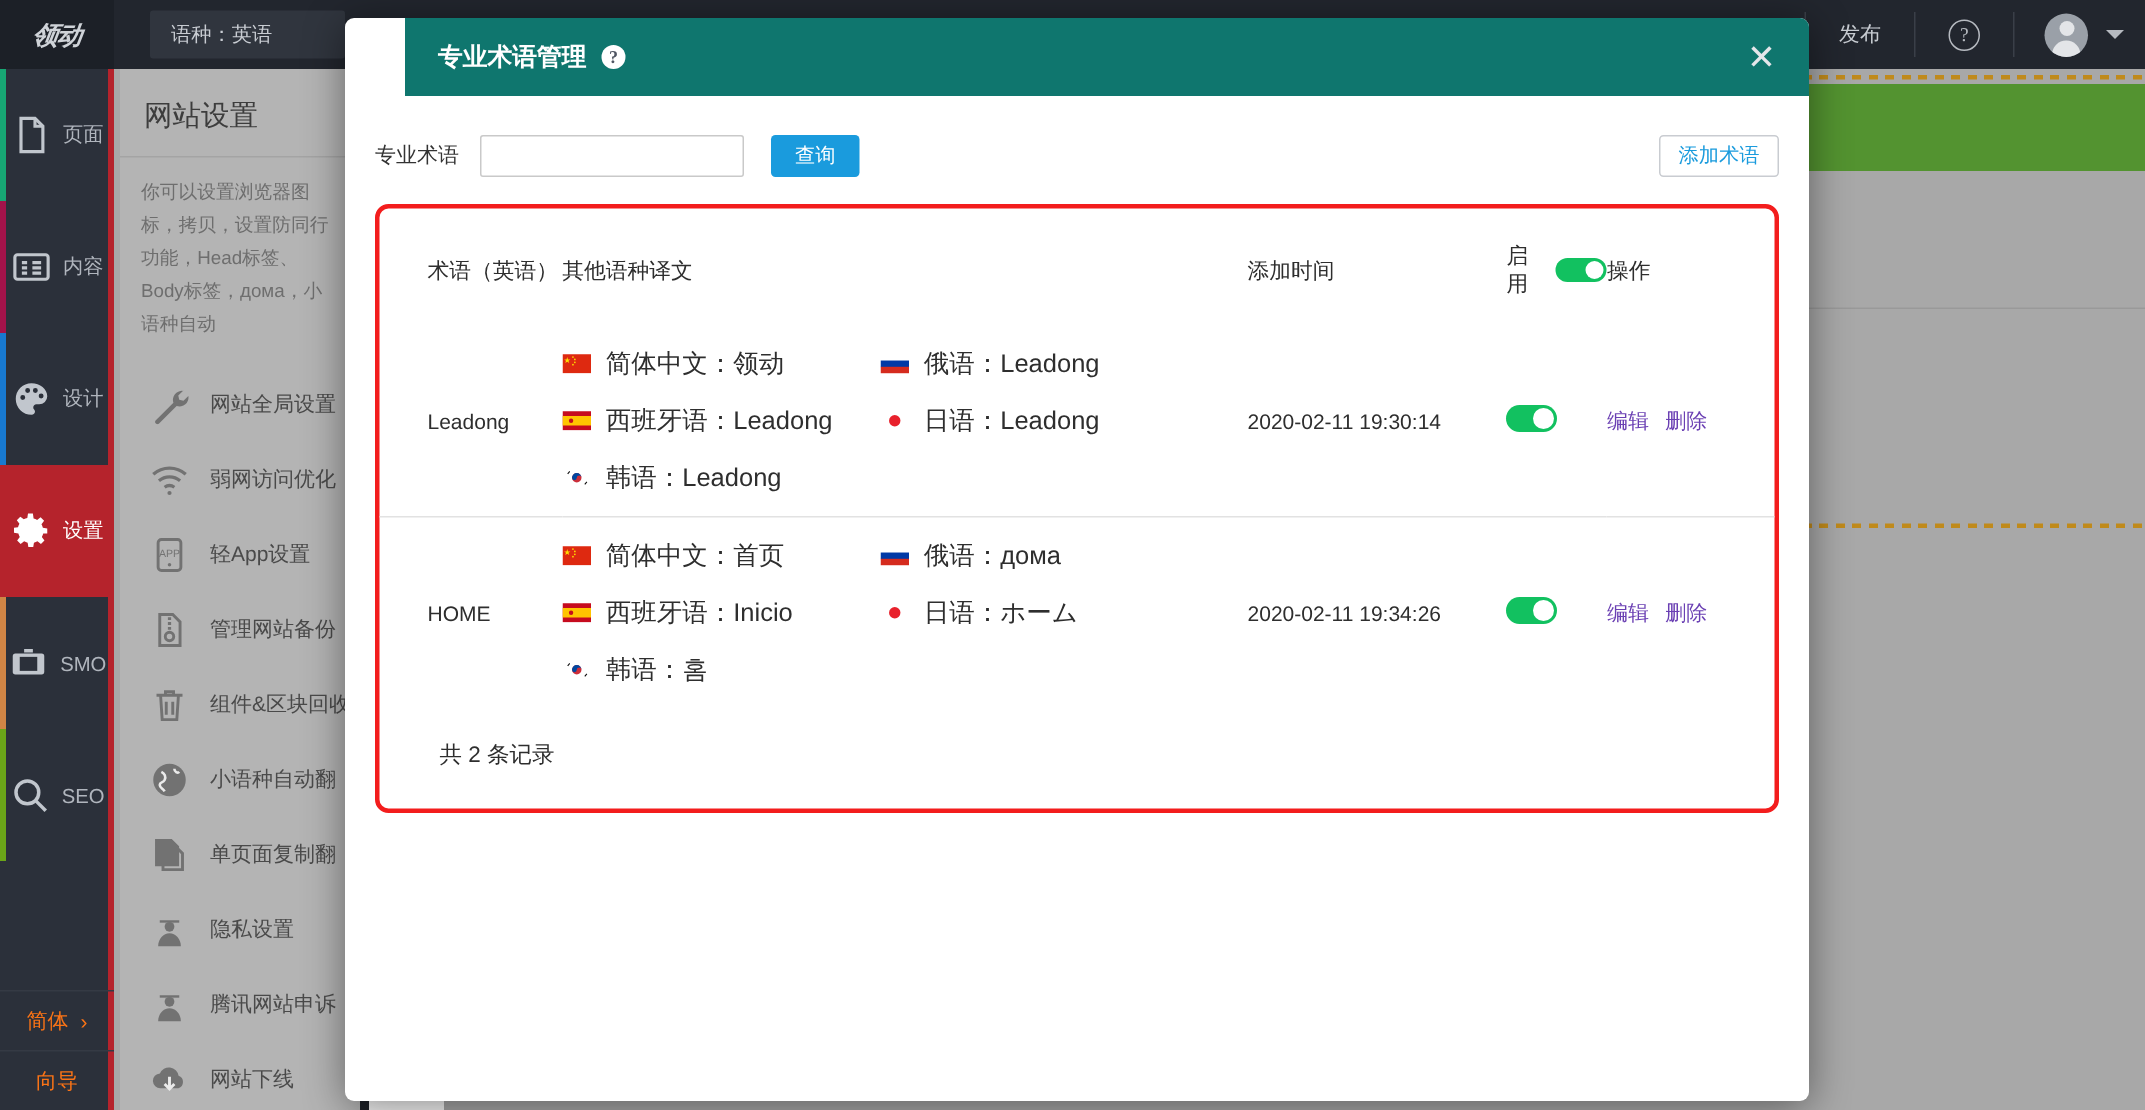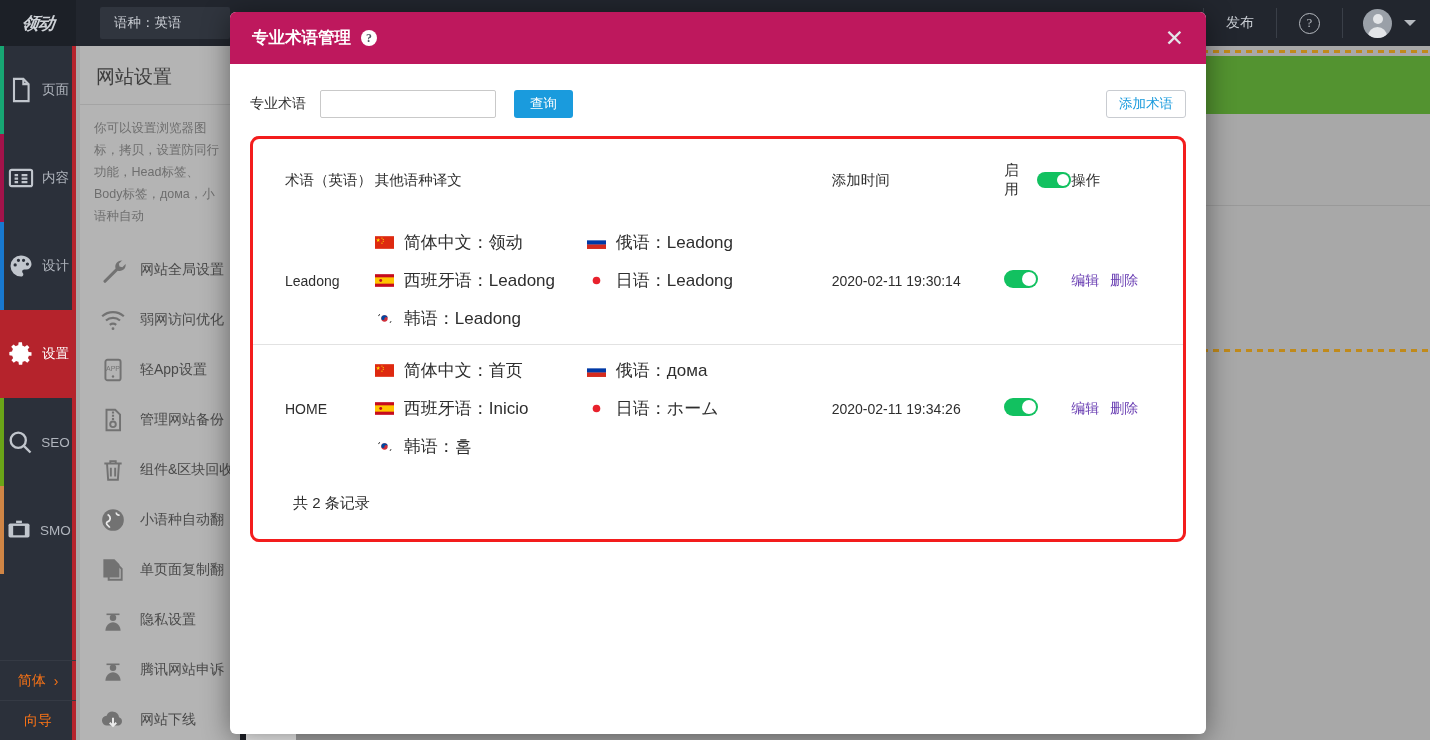--- a/index.html
+++ b/index.html
@@ -159,22 +159,23 @@
   }
 
   
   .modal-shadow {
     position: absolute; left: 230px; top: 12px; width: 976px; height: 722px;
     background: #fff; border-radius: 6px;
     box-shadow: 0 4px 28px rgba(0,0,0,.45);
     z-index: 10; overflow: hidden;
   }
   .modal-head {
-    height: 52px; background: #be185d; display: flex; align-items: center;
+    height: 52px; background: #0f766e; display: flex; align-items: center;
     padding: 0 22px;
+    margin-left: 40px;
   }
   .modal-title { color: #fff; font-size: 16.5px; font-weight: bold; }
   .help-dot {
     width: 16px; height: 16px; border-radius: 50%; background: #fff; color: #4f5562;
     font-size: 12px; font-weight: bold; display: flex; align-items: center;
     justify-content: center; margin-left: 10px; font-family: "Liberation Serif", serif;
   }
   .modal-close {
     margin-left: auto; color: #e4e6ea; font-size: 23px; line-height: 1;
     font-weight: 300; cursor: pointer;
@@ -419,40 +420,40 @@
     <div class="rail-item active">
       <span class="rail-icon">
           <svg viewBox="0 0 24 24" fill="#ffffff">
             <path d="M12 8.2A3.8 3.8 0 1 0 12 15.8 3.8 3.8 0 0 0 12 8.2zm9 5.2v-2.8l-2.5-.4a6.9 6.9 0 0 0-.8-2l1.5-2-2-2-2 1.5a6.9 6.9 0 0 0-2-.8L12.8 2h-2.8l-.4 2.5a6.9 6.9 0 0 0-2 .8l-2-1.5-2 2 1.5 2a6.9 6.9 0 0 0-.8 2L2 10.2V13l2.5.4c.2.7.4 1.4.8 2l-1.5 2 2 2 2-1.5c.6.4 1.3.6 2 .8l.4 2.5h2.8l.4-2.5c.7-.2 1.4-.4 2-.8l2 1.5 2-2-1.5-2c.4-.6.6-1.3.8-2z"></path>
           </svg>
         </span>
       <span>设置</span>
     </div>
 
     <div class="rail-item">
-      <span class="bar" style="background:#6aa518"></span>
-      <span class="rail-icon">
-          <svg viewBox="0 0 24 24" fill="none" stroke="#c1c6cd" stroke-width="2">
-            <circle cx="10.5" cy="10.5" r="6.5"></circle>
-            <path d="M15.5 15.5 21 21"></path>
-          </svg>
-        </span>
-      <span>SEO</span>
-    </div>
-
-    <div class="rail-item">
       <span class="bar" style="background:#d08545"></span>
       <span class="rail-icon">
           <svg viewBox="0 0 24 24" fill="#c1c6cd">
             <rect x="3" y="6.5" width="18" height="12" rx="1.5"></rect>
             <rect x="7" y="8.5" width="10" height="8" fill="#2b303a"></rect>
             <path d="M9.5 4h5v2h-5z"></path>
           </svg>
         </span>
       <span>SMO</span>
+    </div>
+
+    <div class="rail-item">
+      <span class="bar" style="background:#6aa518"></span>
+      <span class="rail-icon">
+          <svg viewBox="0 0 24 24" fill="none" stroke="#c1c6cd" stroke-width="2">
+            <circle cx="10.5" cy="10.5" r="6.5"></circle>
+            <path d="M15.5 15.5 21 21"></path>
+          </svg>
+        </span>
+      <span>SEO</span>
     </div>
 
     <div class="rail-bottom">
       <div class="rail-mini">
         <span>简体</span>
         <span>›</span>
       </div>
       <div class="rail-mini">
         <span>向导</span>
       </div>

